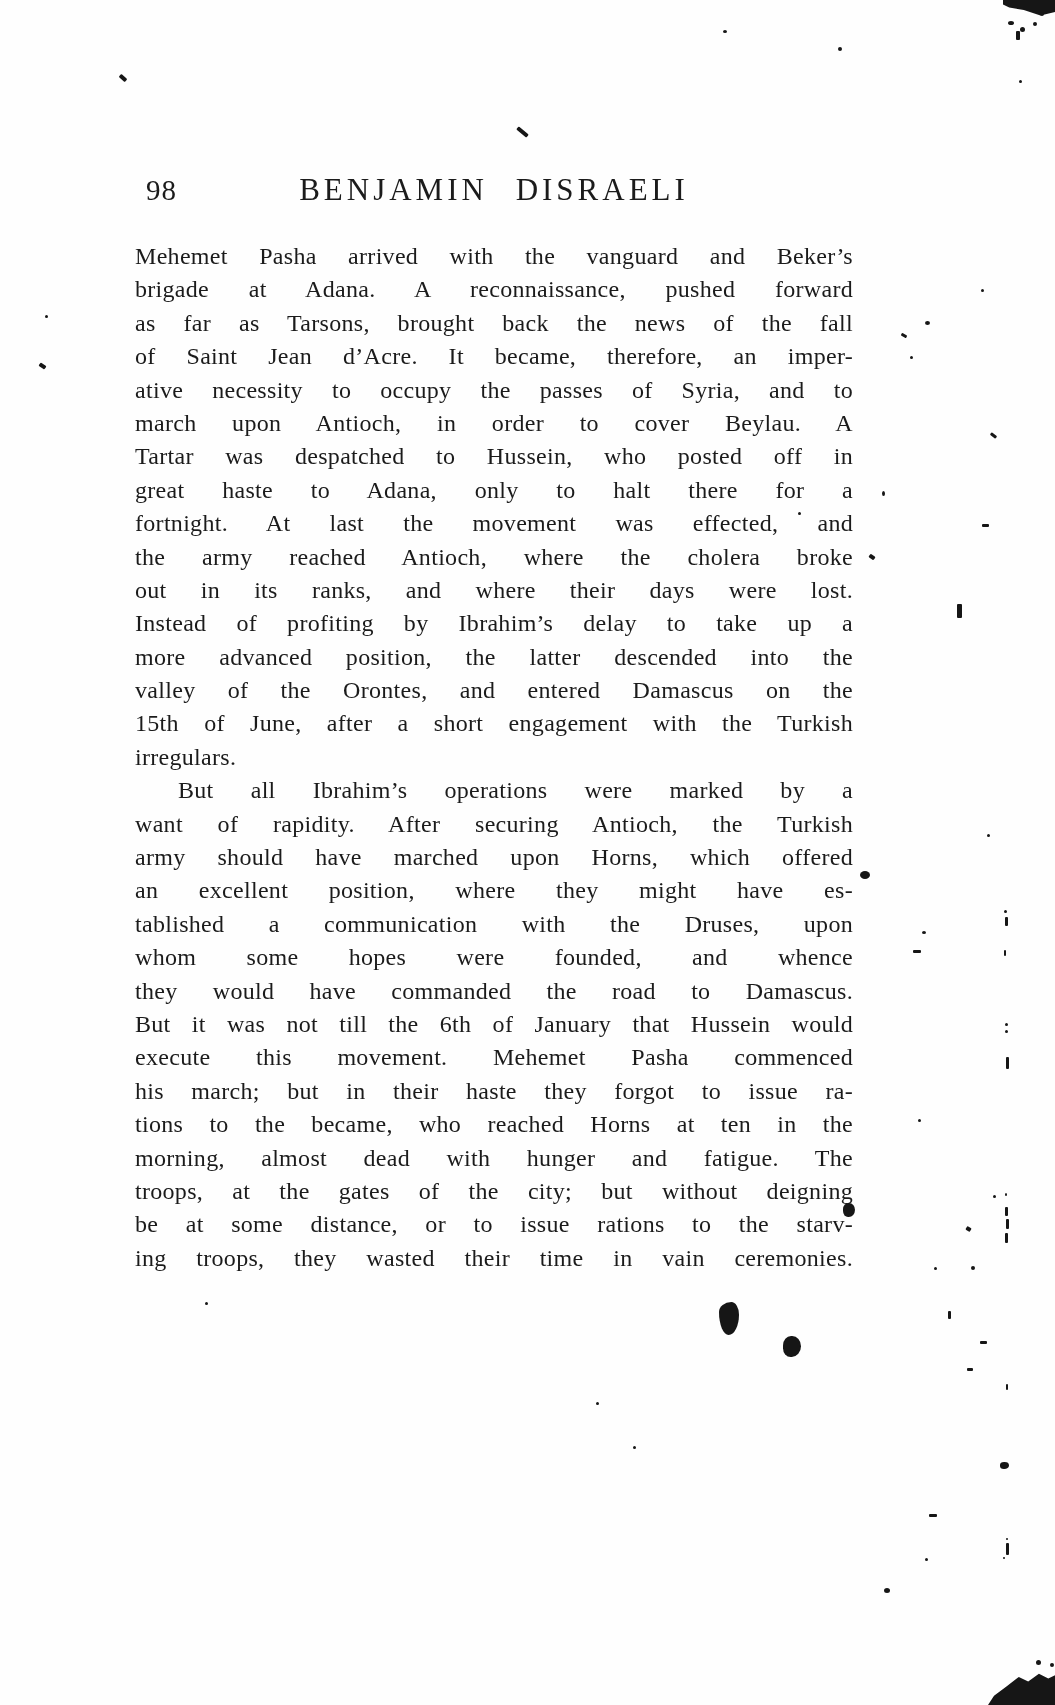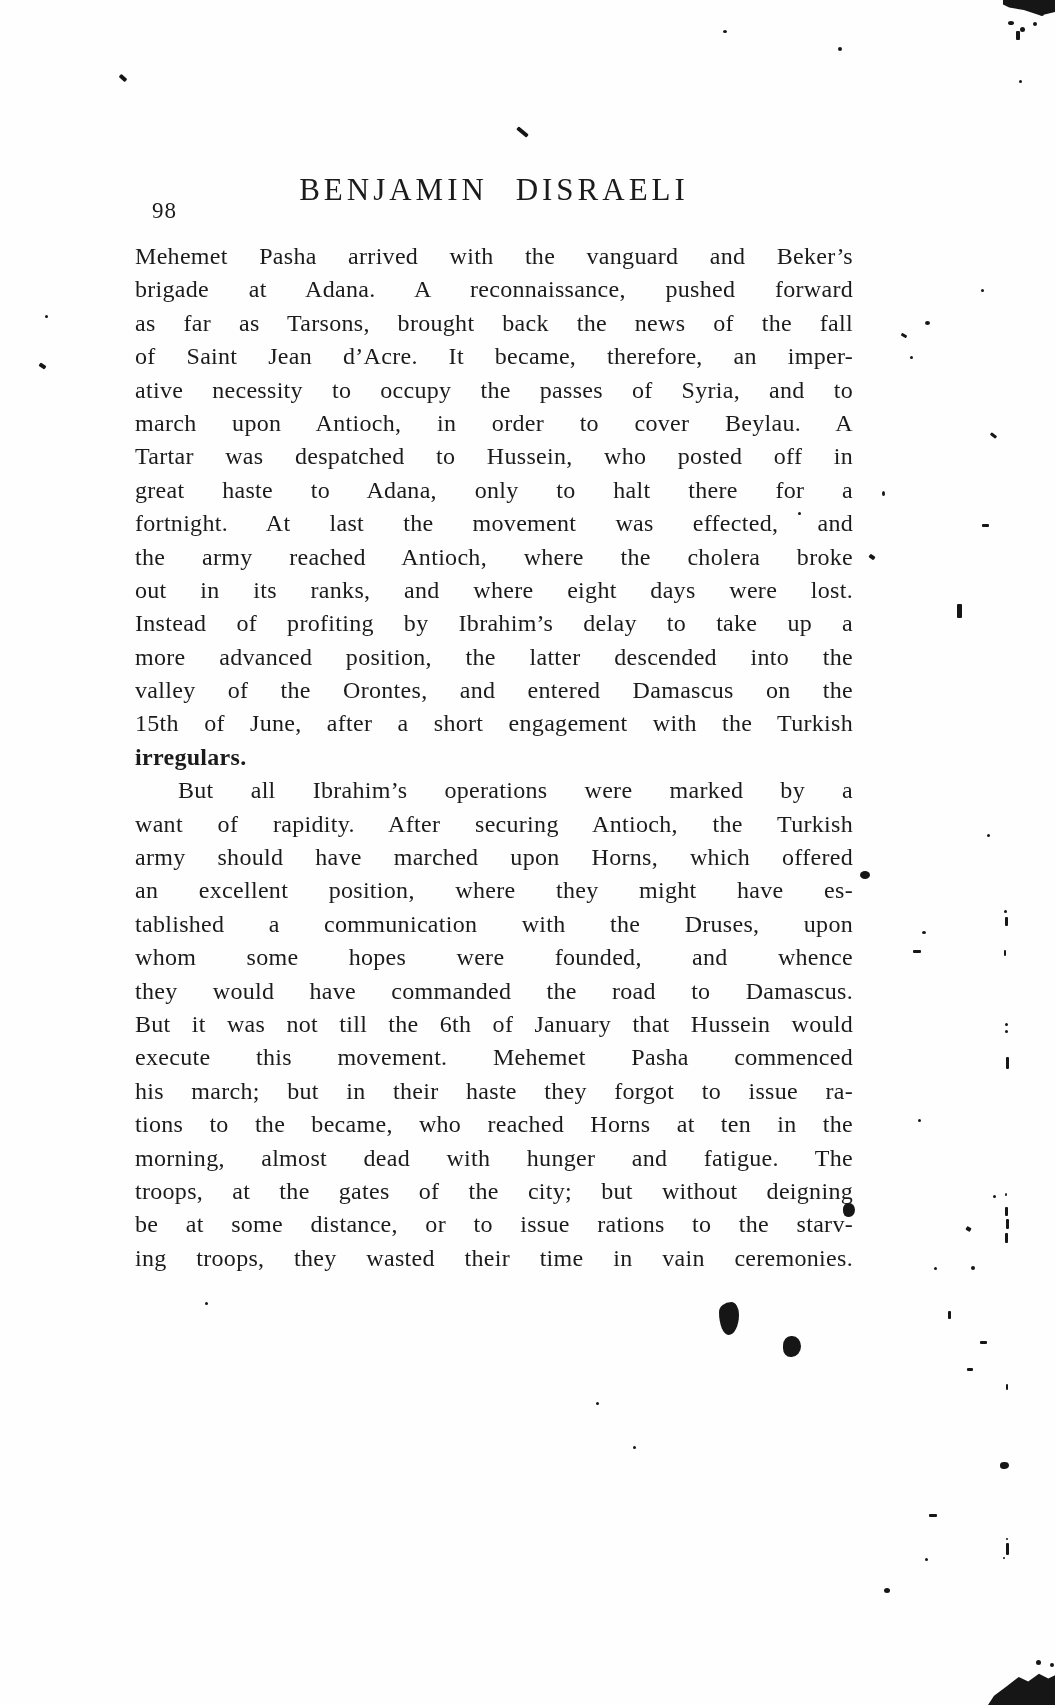--- a/index.html
+++ b/index.html
@@ -8,25 +8,24 @@
     width: 1055px;
     height: 1705px;
     background: #fefefe;
     overflow: hidden;
     font-family: "Liberation Serif", serif;
     color: #1b1b1b;
   }
   
   #page-number {
     position: absolute;
-    left: 152px;
+    left: 146px;
     top: 174px;
-    font-size: 23px;
+    font-size: 29px;
     letter-spacing: 1px;
-    margin-top: 24px;
   }
   #header-title {
     position: absolute;
     left: 135px;
     top: 172px;
     width: 718px;
     text-align: center;
     font-size: 31px;
     letter-spacing: 4px;
     word-spacing: 16px;
@@ -44,21 +43,21 @@
     font-size: 24px;
     line-height: 33.4px;
     letter-spacing: 0.3px;
     text-align: justify;
     text-align-last: justify;
     text-justify: inter-word;
     white-space: normal;
     height: 33.4px;
     overflow: visible;
   }
-  .line.no-just { text-align-last: left; font-weight: bold; }
+  .line.no-just { text-align-last: left; }
   .para.indent .line:first-child { text-indent: 43px; }
   
   .artifact { position: absolute; background: #161616; }
   .a-dot    { border-radius: 50%; }
   .a-bullet { border-radius: 50%; }
   .a-bar    { border-radius: 1px; }
   .a-dash   { border-radius: 1px; }
   .a-tick   { border-radius: 1px; }
   .a-blob   { border-radius: 48% 52% 55% 45%; }
   .a-teardrop { border-radius: 62% 38% 52% 48% / 30% 38% 62% 70%; }
@@ -76,21 +75,21 @@
         <div class="line">Mehemet Pasha arrived with the vanguard and Beker’s</div>
         <div class="line">brigade at Adana.  A reconnaissance, pushed forward</div>
         <div class="line">as far as Tarsons, brought back the news of the fall</div>
         <div class="line">of Saint Jean d’Acre.  It became, therefore, an imper-</div>
         <div class="line">ative necessity to occupy the passes of Syria, and to</div>
         <div class="line">march upon Antioch, in order to cover Beylau.  A</div>
         <div class="line">Tartar was despatched to Hussein, who posted off in</div>
         <div class="line">great haste to Adana, only to halt there for a</div>
         <div class="line">fortnight.  At last the movement was effected, and</div>
         <div class="line">the army reached Antioch, where the cholera broke</div>
-        <div class="line">out in its ranks, and where eight days were lost.</div>
+        <div class="line">out in its ranks, and where their days were lost.</div>
         <div class="line">Instead of profiting by Ibrahim’s delay to take up a</div>
         <div class="line">more advanced position, the latter descended into the</div>
         <div class="line">valley of the Orontes, and entered Damascus on the</div>
         <div class="line">15th of June, after a short engagement with the Turkish</div>
         <div class="line no-just">irregulars.</div>
       </div>
       <div class="para indent">
         <div class="line">But all Ibrahim’s operations were marked by a</div>
         <div class="line">want of rapidity.  After securing Antioch, the Turkish</div>
         <div class="line">army should have marched upon Horns, which offered</div>

